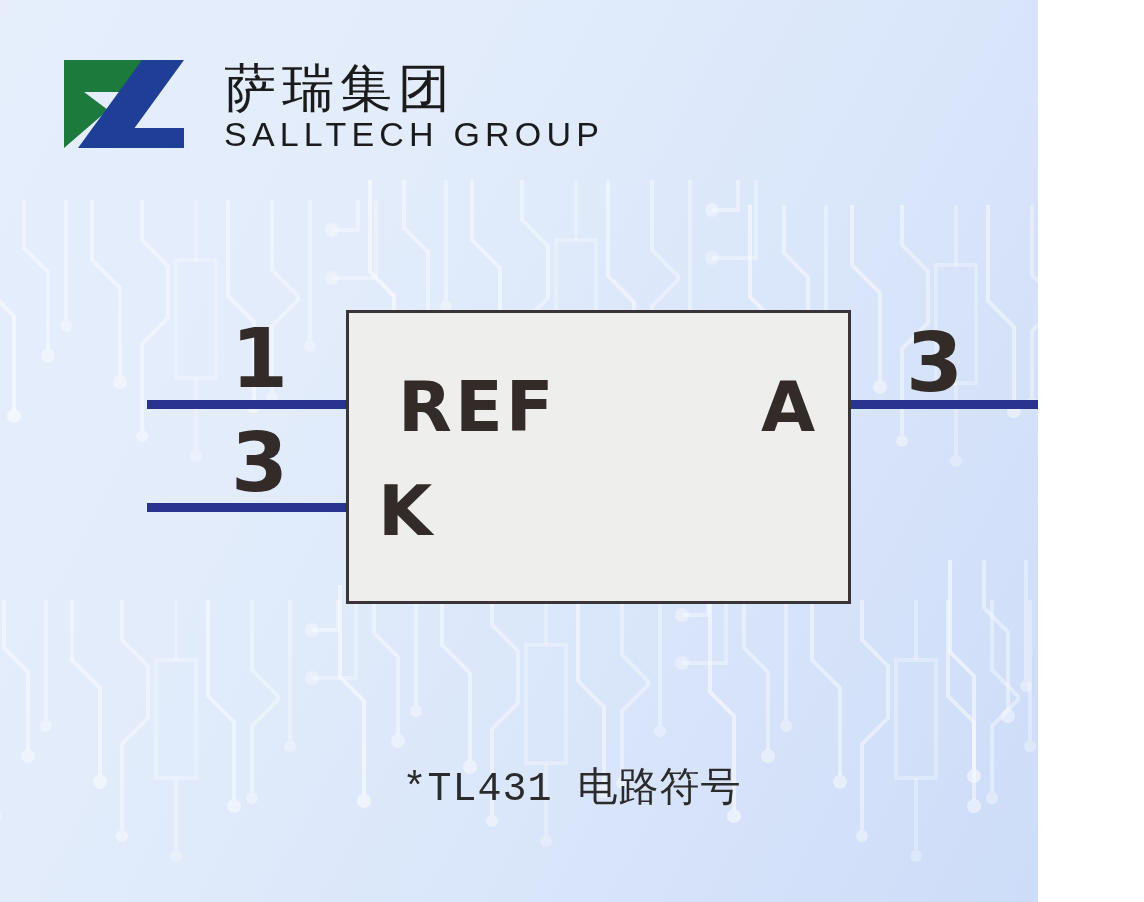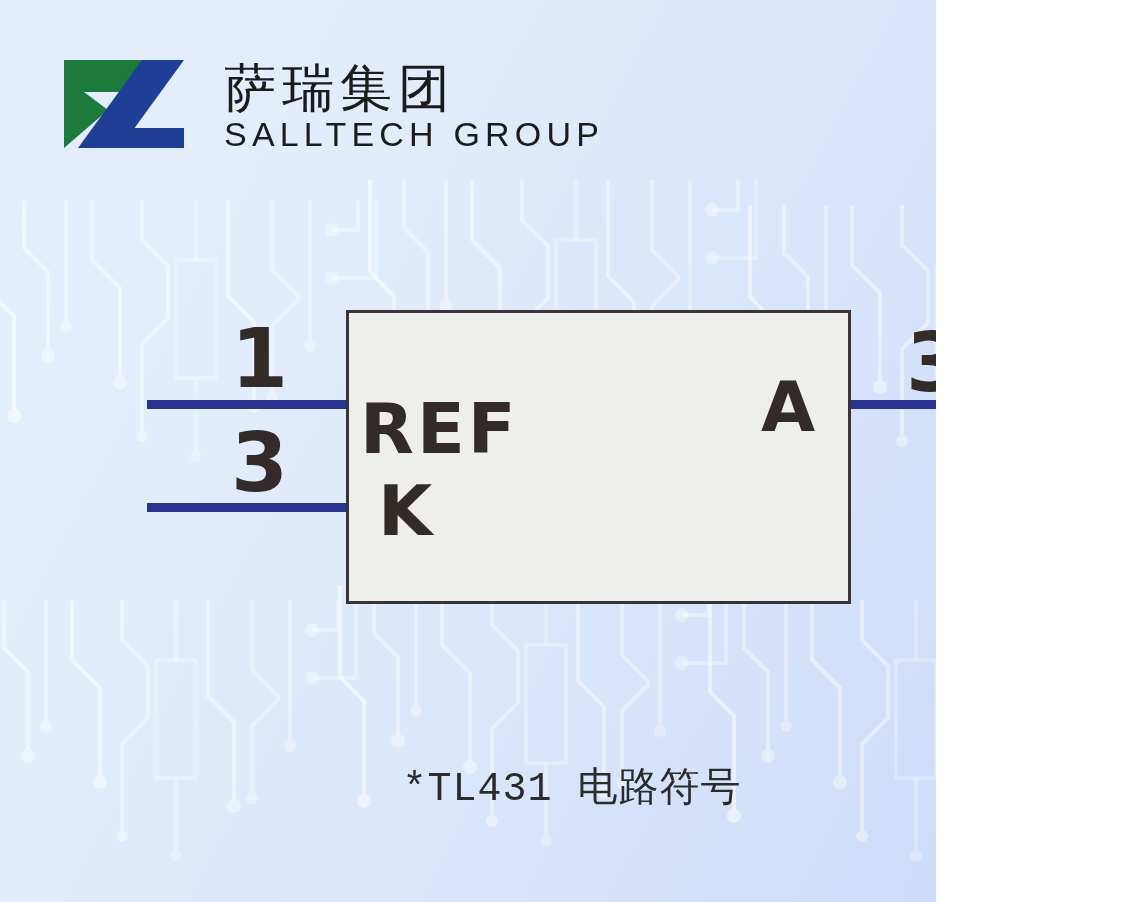--- a/index.html
+++ b/index.html
@@ -8,21 +8,21 @@
   }
   body {
     width: 1144px;
     height: 902px;
     overflow: hidden;
     font-family: "Liberation Sans", sans-serif;
   }
 
   #page {
     position: relative;
-    width: 936px;
+    width: 1038px;
     height: 902px;
     background: linear-gradient(118deg, #e6eefc 0%, #e2ecfb 32%, #dae6fa 62%, #cddcf8 100%);
     overflow: hidden;
   }
 
   
   #circuit-bg {
     position: absolute;
     left: 0; top: 0;
     width: 1144px;
@@ -110,21 +110,21 @@
   #pinnum-3-right { left: 906px; top: 322px; }
 
   .pin-label {
     position: absolute;
     font-family: "DejaVu Sans", sans-serif;
     font-weight: bold;
     font-size: 70px;
     line-height: 70px;
     color: #332b28;
   }
-  #label-ref { left: 360px; top: 372px; letter-spacing: 3px; margin-top: 22px; }
+  #label-ref { left: 398px; top: 372px; letter-spacing: 3px; }
   #label-k   { left: 378px; top: 476px; }
   #label-a   { left: 761px; top: 372px; }
 
   #caption {
     position: absolute;
     left: 0;
     top: 766px;
     width: 1144px;
     text-align: center;
     font-family: Liberation Mono, monospace;

